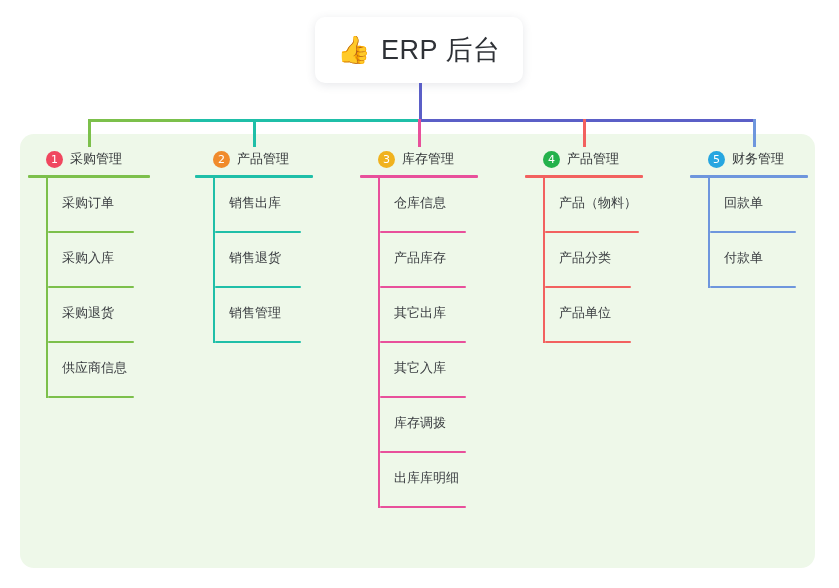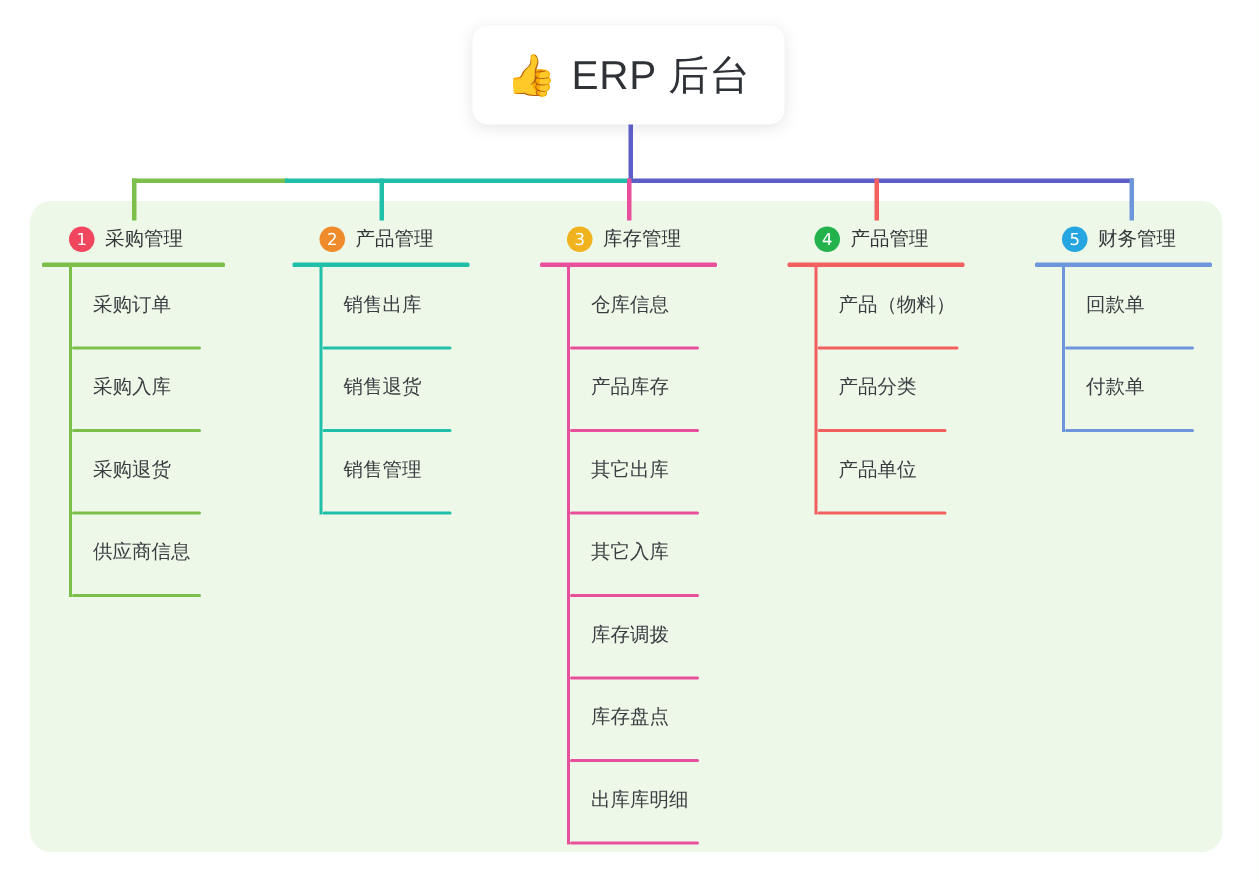--- a/index.html
+++ b/index.html
@@ -233,24 +233,20 @@
           </div>
           <div class="leaf">
             <span class="leaf-label">其它入库</span>
             <div class="leaf-rule" style="background: rgb(232, 80, 155); width: 86px;"></div>
           </div>
           <div class="leaf">
             <span class="leaf-label">库存调拨</span>
             <div class="leaf-rule" style="background: rgb(232, 80, 155); width: 86px;"></div>
           </div>
           <div class="leaf">
-            <span class="leaf-label">库存盘点</span>
-            <div class="leaf-rule" style="background: rgb(232, 80, 155); width: 86px;"></div>
-          </div>
-          <div class="leaf">
             <span class="leaf-label">出库库明细</span>
             <div class="leaf-rule" style="background: rgb(232, 80, 155); width: 86px;"></div>
           </div>
         </div>
       </div>
       <div class="col" style="left: 525px; width: 118px;">
         <div class="col-head">
           <span class="badge" style="background: rgb(36, 178, 76);">4</span>
           <span class="col-title">产品管理</span>
         </div>

